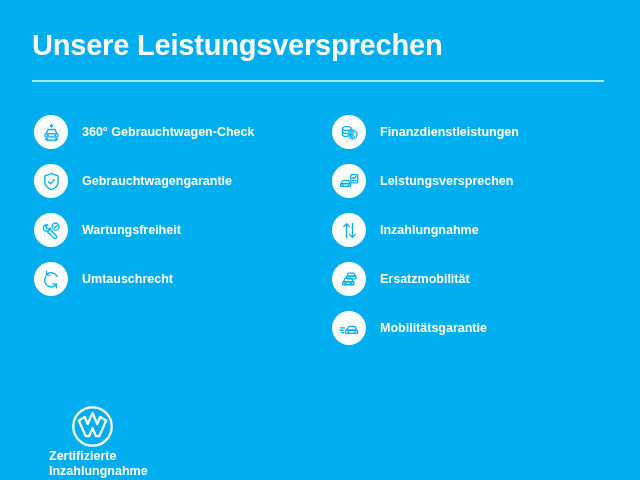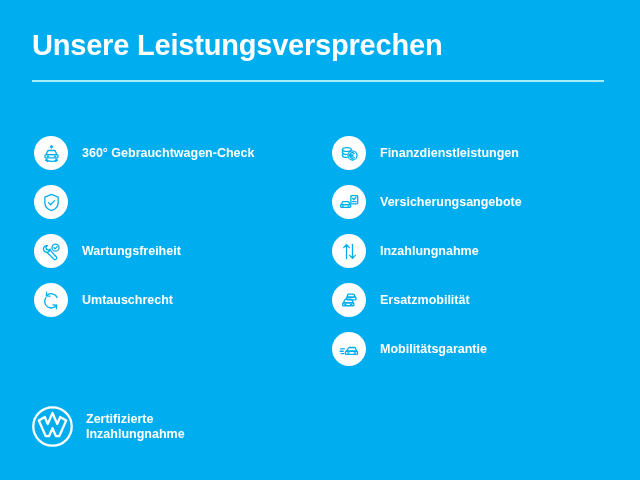--- a/index.html
+++ b/index.html
@@ -42,21 +42,21 @@
     width: 572px;
     height: 2px;
     background: #aef0f7;
     opacity: 0.95;
   }
 
   
   #features {
     position: absolute;
     left: 34px;
-    top: 136px;
+    top: 115px;
     width: 580px;
     display: flex;
     gap: 16px;
   }
   .feature-col {
     width: 290px;
     display: flex;
     flex-direction: column;
     gap: 15px;
   }
@@ -90,24 +90,25 @@
     font-size: 12.5px;
     font-weight: bold;
     color: #ffffff;
     line-height: 16px;
     white-space: nowrap;
   }
 
   
   #footer-badge {
     position: absolute;
-    left: 30px;
+    left: 38px;
     top: 404px;
     display: flex;
     align-items: center;
+    flex-direction: column;
   }
   #vw-logo {
     width: 45px;
     height: 45px;
     flex: 0 0 auto;
   }
   #vw-logo svg {
     display: block;
     width: 45px;
     height: 45px;
@@ -153,20 +154,21 @@
       </div>
 
 
       <div class="feature-item">
         <span class="feature-icon">
           <svg viewBox="0 0 24 24">
             <path d="M12 2.8 4.4 5.9v6.1c0 4.4 3.1 7.9 7.6 9.2 4.5-1.3 7.6-4.8 7.6-9.2V5.9z"></path>
             <path d="M8.6 12.1l2.4 2.5 4.5-4.8"></path>
           </svg>
         </span>
+        <span class="feature-label">Gebrauchtwagengarantie</span>
       </div>
 
       <div class="feature-item">
         <span class="feature-icon">
           <svg viewBox="0 0 24 24">
             <path d="M10.4 9.2a3.8 3.8 0 1 1-3.1-3.9l-1.8 2 .8 2.4 2.4.8z"></path>
             <path d="M10.2 10.1 17.4 18a1.9 1.9 0 0 1-2.7 2.7L7 13.2"></path>
             <circle cx="16.6" cy="7.6" r="4"></circle>
             <path d="M14.8 7.6l1.3 1.4 2.5-2.8"></path>
           </svg>
@@ -205,21 +207,21 @@
       <div class="feature-item">
         <span class="feature-icon">
           <svg viewBox="0 0 24 24">
             <path d="M2.8 14.4h9.6l-1-2.6a1.3 1.3 0 0 0-1.2-.8H5a1.3 1.3 0 0 0-1.2.8z"></path>
             <rect x="1.8" y="14.4" width="11.6" height="3.2" rx="0.9"></rect>
             <path d="M3.8 16.1h1.2M10.2 16.1h1.2"></path>
             <rect x="13.6" y="4.2" width="7.8" height="9.4" rx="0.9"></rect>
             <path d="M15.6 7.5l1.3 1.4 2.6-2.9M15.4 11h4.2"></path>
           </svg>
         </span>
-        <span class="feature-label">Versicherungsangebote</span>
+        <span class="feature-label">Leistungsversprechen</span>
       </div>
 
       <div class="feature-item">
         <span class="feature-icon">
           <svg viewBox="0 0 24 24">
             <path d="M8.6 20.2V4.4M5.4 7.6 8.6 4.2l3.2 3.4"></path>
             <path d="M15.4 3.8v15.8M12.2 16.4l3.2 3.4 3.2-3.4"></path>
           </svg>
         </span>
         <span class="feature-label">Inzahlungnahme</span>

